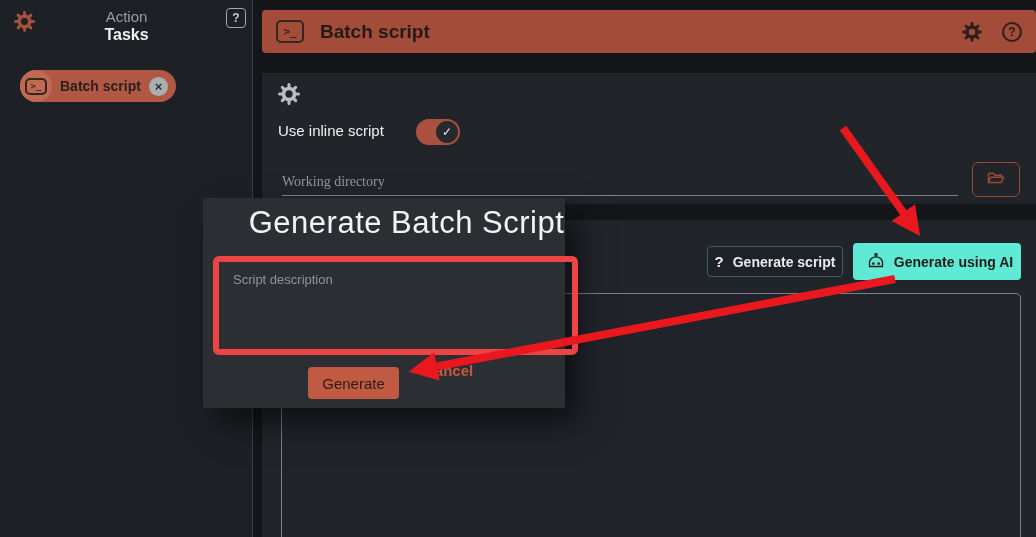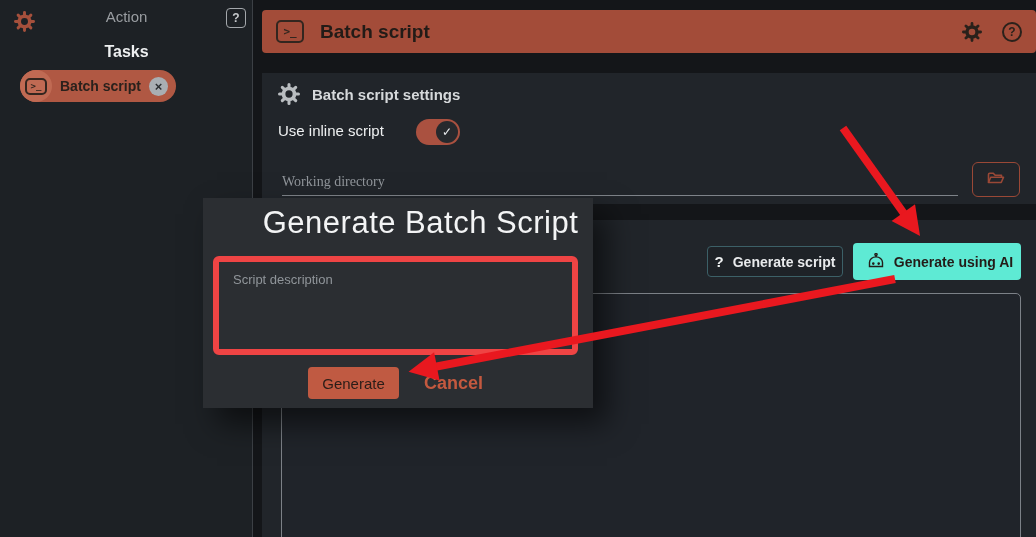--- a/index.html
+++ b/index.html
@@ -11,21 +11,21 @@
     color:#e8eaec;
   }
   
   .sidebar {
     position:absolute; left:0; top:0; width:253px; height:537px;
     background:#1d2125; border-right:1px solid #3c4045;
   }
   .sidebar-gear { position:absolute; left:14px; top:11px; color:#a5503c; }
   .sidebar-titles { position:absolute; left:0; top:8px; width:253px; text-align:center; }
   .sidebar-title-sub { font-size:15px; color:#999da1; font-weight:400; }
-  .sidebar-title-main { font-size:16px; color:#edeff0; font-weight:700; margin-top:18px; }
+  .sidebar-title-main { font-size:16px; color:#edeff0; font-weight:700; margin-top:1px; }
   .sidebar-help {
     position:absolute; right:6px; top:8px; width:20px; height:20px;
     border:1.5px solid #a4a8ac; border-radius:4px; color:#c7cacd;
     display:flex; align-items:center; justify-content:center;
     font-size:12px; font-weight:700; cursor:pointer;
   }
   .task-chip {
     position:absolute; left:20px; top:70px; height:32px;
     background:#b05843; border-radius:16px;
     display:flex; align-items:center; padding-right:8px; cursor:pointer;
@@ -108,21 +108,21 @@
     display:flex; align-items:center; justify-content:center; gap:9px; cursor:pointer;padding-left:6px;
   }
   .script-box {
     position:absolute; left:19px; top:73px; width:740px; height:300px;
     background:#20242a; border:1px solid #7c8187; border-radius:5px;
     color:#dfe1e3; font-family:"DejaVu Sans Mono",monospace; font-size:13px;
     padding:10px; resize:none; outline:none;
   }
   
   .modal {
-    position:absolute; left:203px; top:198px; width:390px; height:210px;
+    position:absolute; left:203px; top:198px; width:362px; height:210px;
     background:#2b2e32; box-shadow:14px 16px 28px rgba(0,0,0,.55);
     z-index:5;
     padding-left:45px;
   }
   .modal-title {
     margin-top:7px; text-align:center; font-size:31px; font-weight:400;
     color:#f3f4f5; letter-spacing:.5px; white-space:nowrap;
   }
   .modal-desc {
     position:absolute; left:10px; top:58px; width:365px; height:99px;
@@ -131,22 +131,22 @@
     padding:10px 14px; resize:none; outline:none;
   }
   .modal-desc::placeholder { color:#90959a; }
   .modal-generate {
     position:absolute; left:105px; top:169px; width:91px; height:32px;
     background:#c05a42; border:none; border-radius:4px;
     color:#2a1d18; font-size:15px; font-weight:400; font-family:"Liberation Sans",sans-serif;
     cursor:pointer;
   }
   .modal-cancel {
-    position:absolute; left:221px; top:175px; background:none; border:none;
-    color:#c4593f; font-size:18px; font-weight:700; font-family:"Liberation Sans",sans-serif;
+    position:absolute; left:221px; top:164px; background:none; border:none;
+    color:#c4593f; font-size:15px; font-weight:700; font-family:"Liberation Sans",sans-serif;
     cursor:pointer;
   }
   
   .arrow-layer { position:absolute; left:0; top:0; width:1036px; height:537px; z-index:10; pointer-events:none; }
   .gear { display:block; }
 </style>
 </head>
 <body>
 
 <div class="sidebar">
@@ -202,21 +202,20 @@
 <div class="settings-card">
   <div class="settings-head">
     <span>
       <svg class="gear" viewBox="0 0 20 20" width="22" height="22">
         <circle cx="10" cy="10" r="5" fill="none" stroke="currentColor" stroke-width="3.4"></circle>
         <g stroke="currentColor" stroke-width="2.8" stroke-linecap="round">
           <path d="M10 1.4v2.4M10 16.2v2.4M1.4 10h2.4M16.2 10h2.4M3.9 3.9l1.7 1.7M14.4 14.4l1.7 1.7M16.1 3.9l-1.7 1.7M5.6 14.4l-1.7 1.7"></path>
         </g>
       </svg>
     </span>
-    <span class="txt">Batch script settings</span>
   </div>
 
   <div class="inline-row">
     <span class="inline-label">Use inline script</span>
     <span class="toggle">
       <span class="toggle-knob">
         <span>✓</span>
       </span>
     </span>
   </div>

